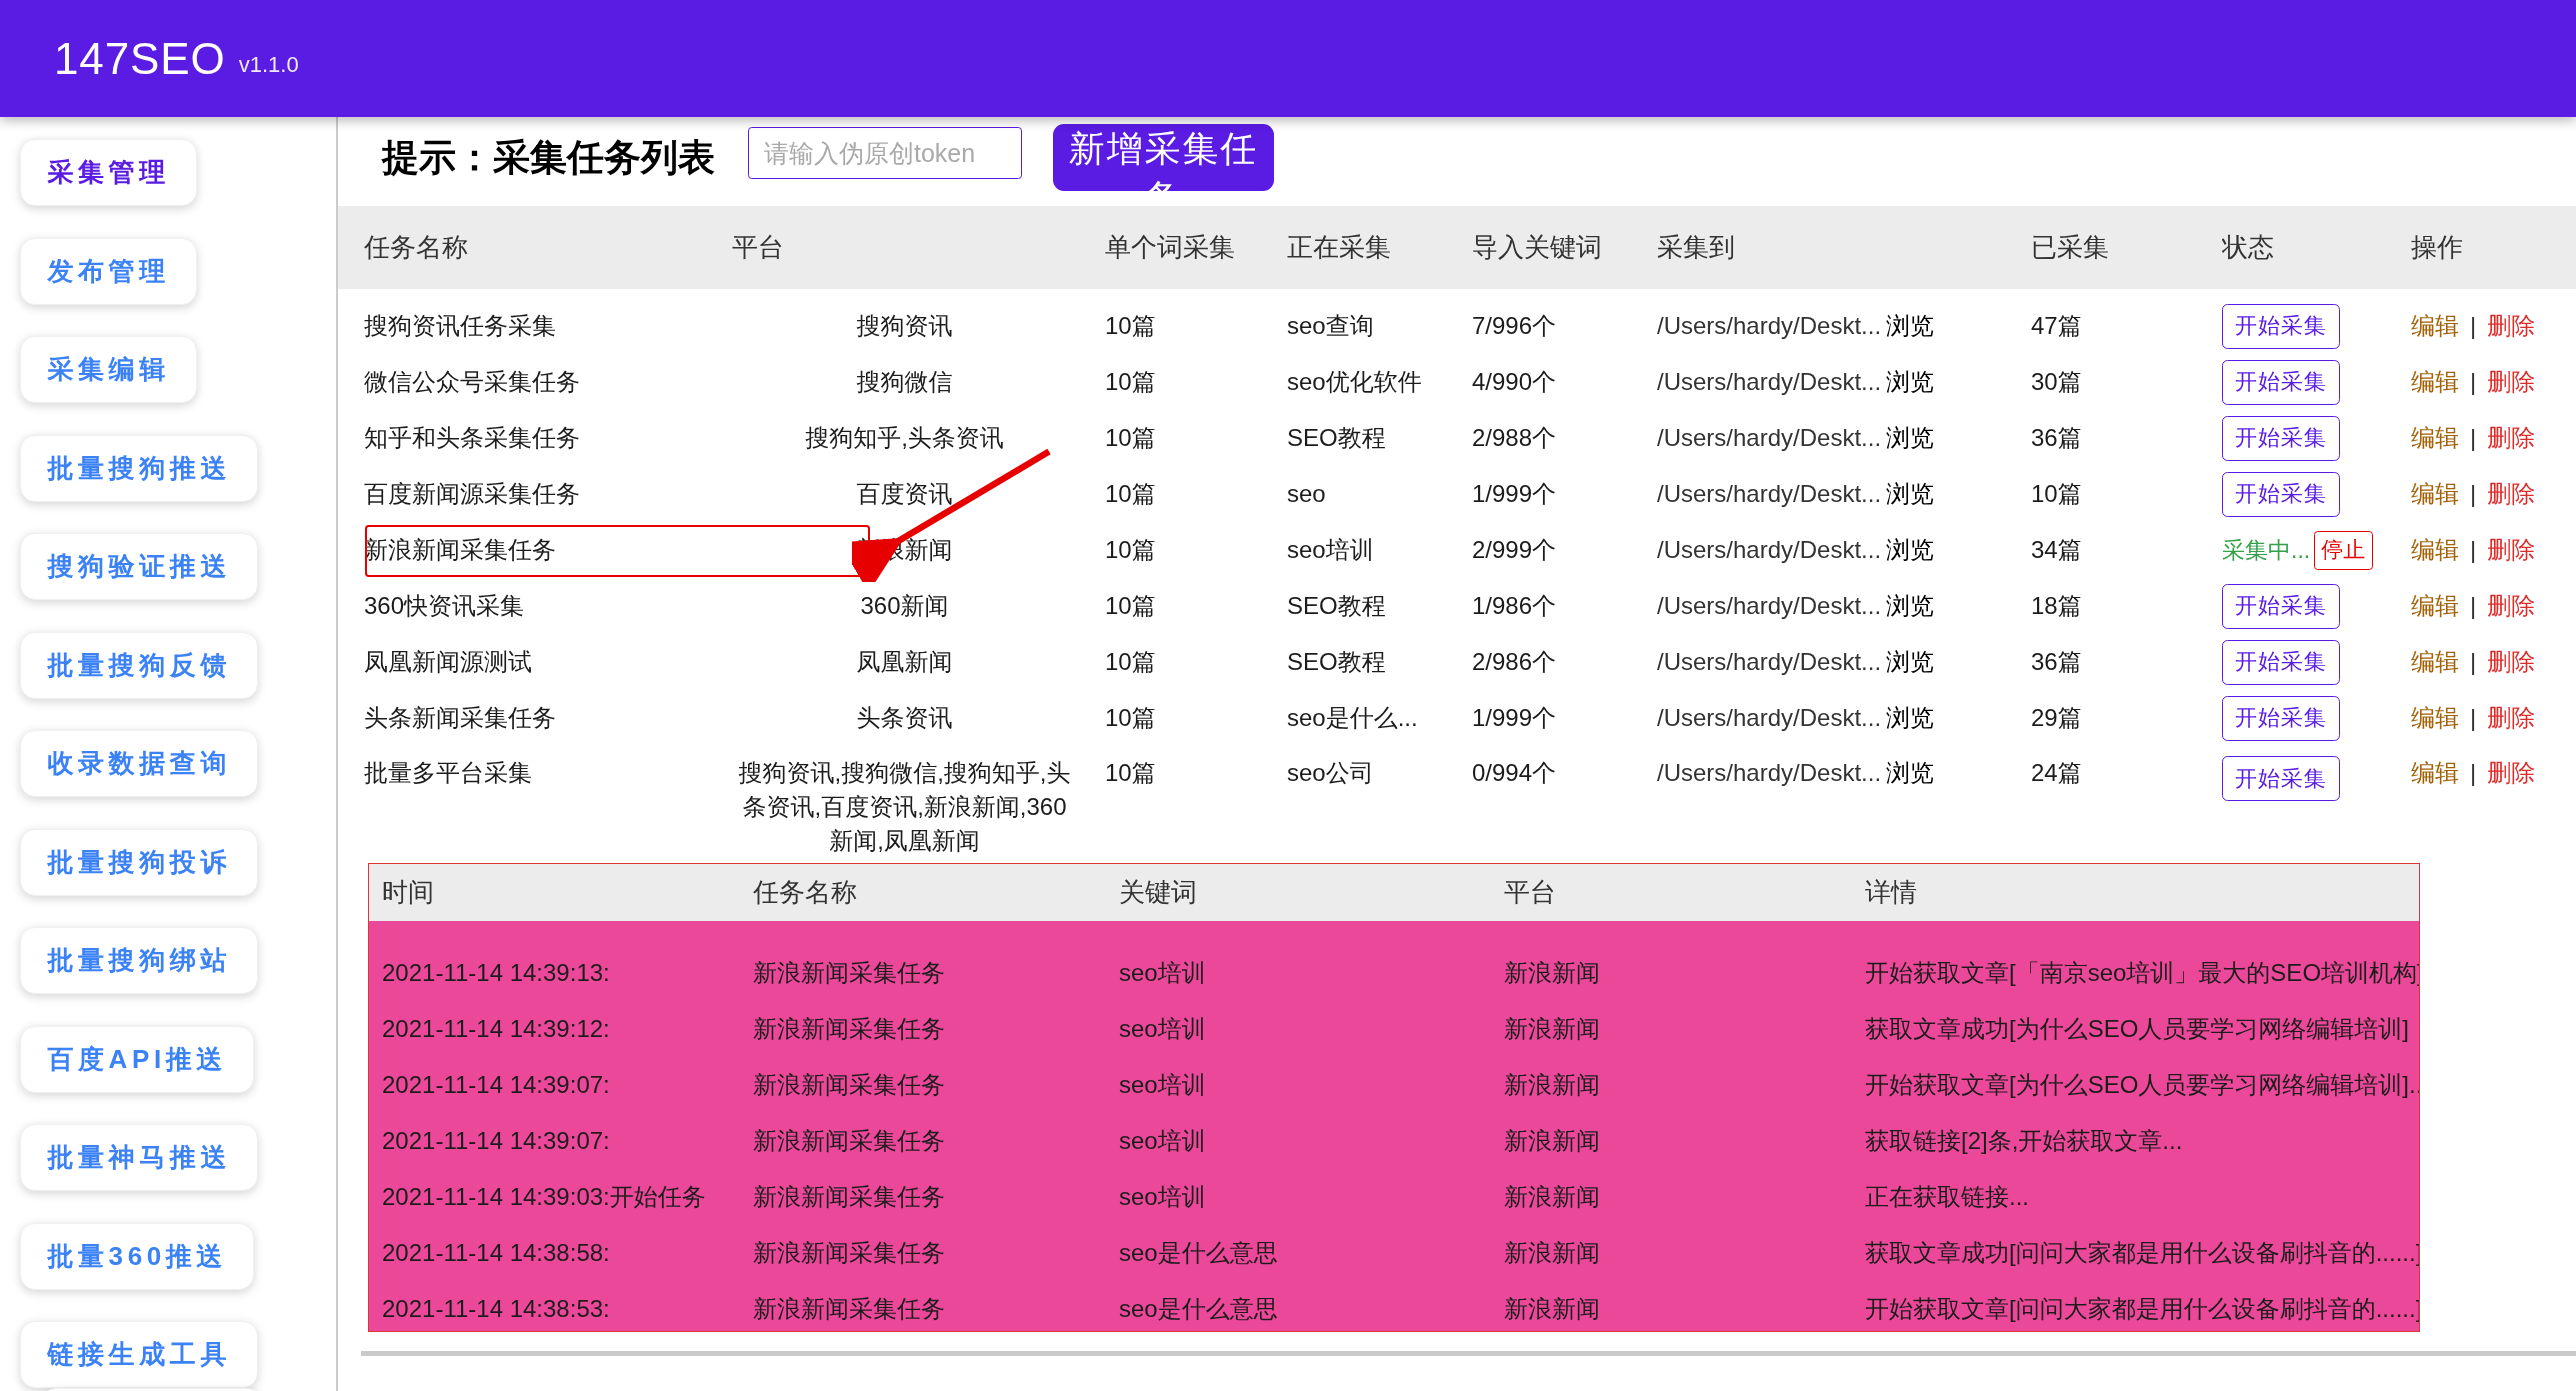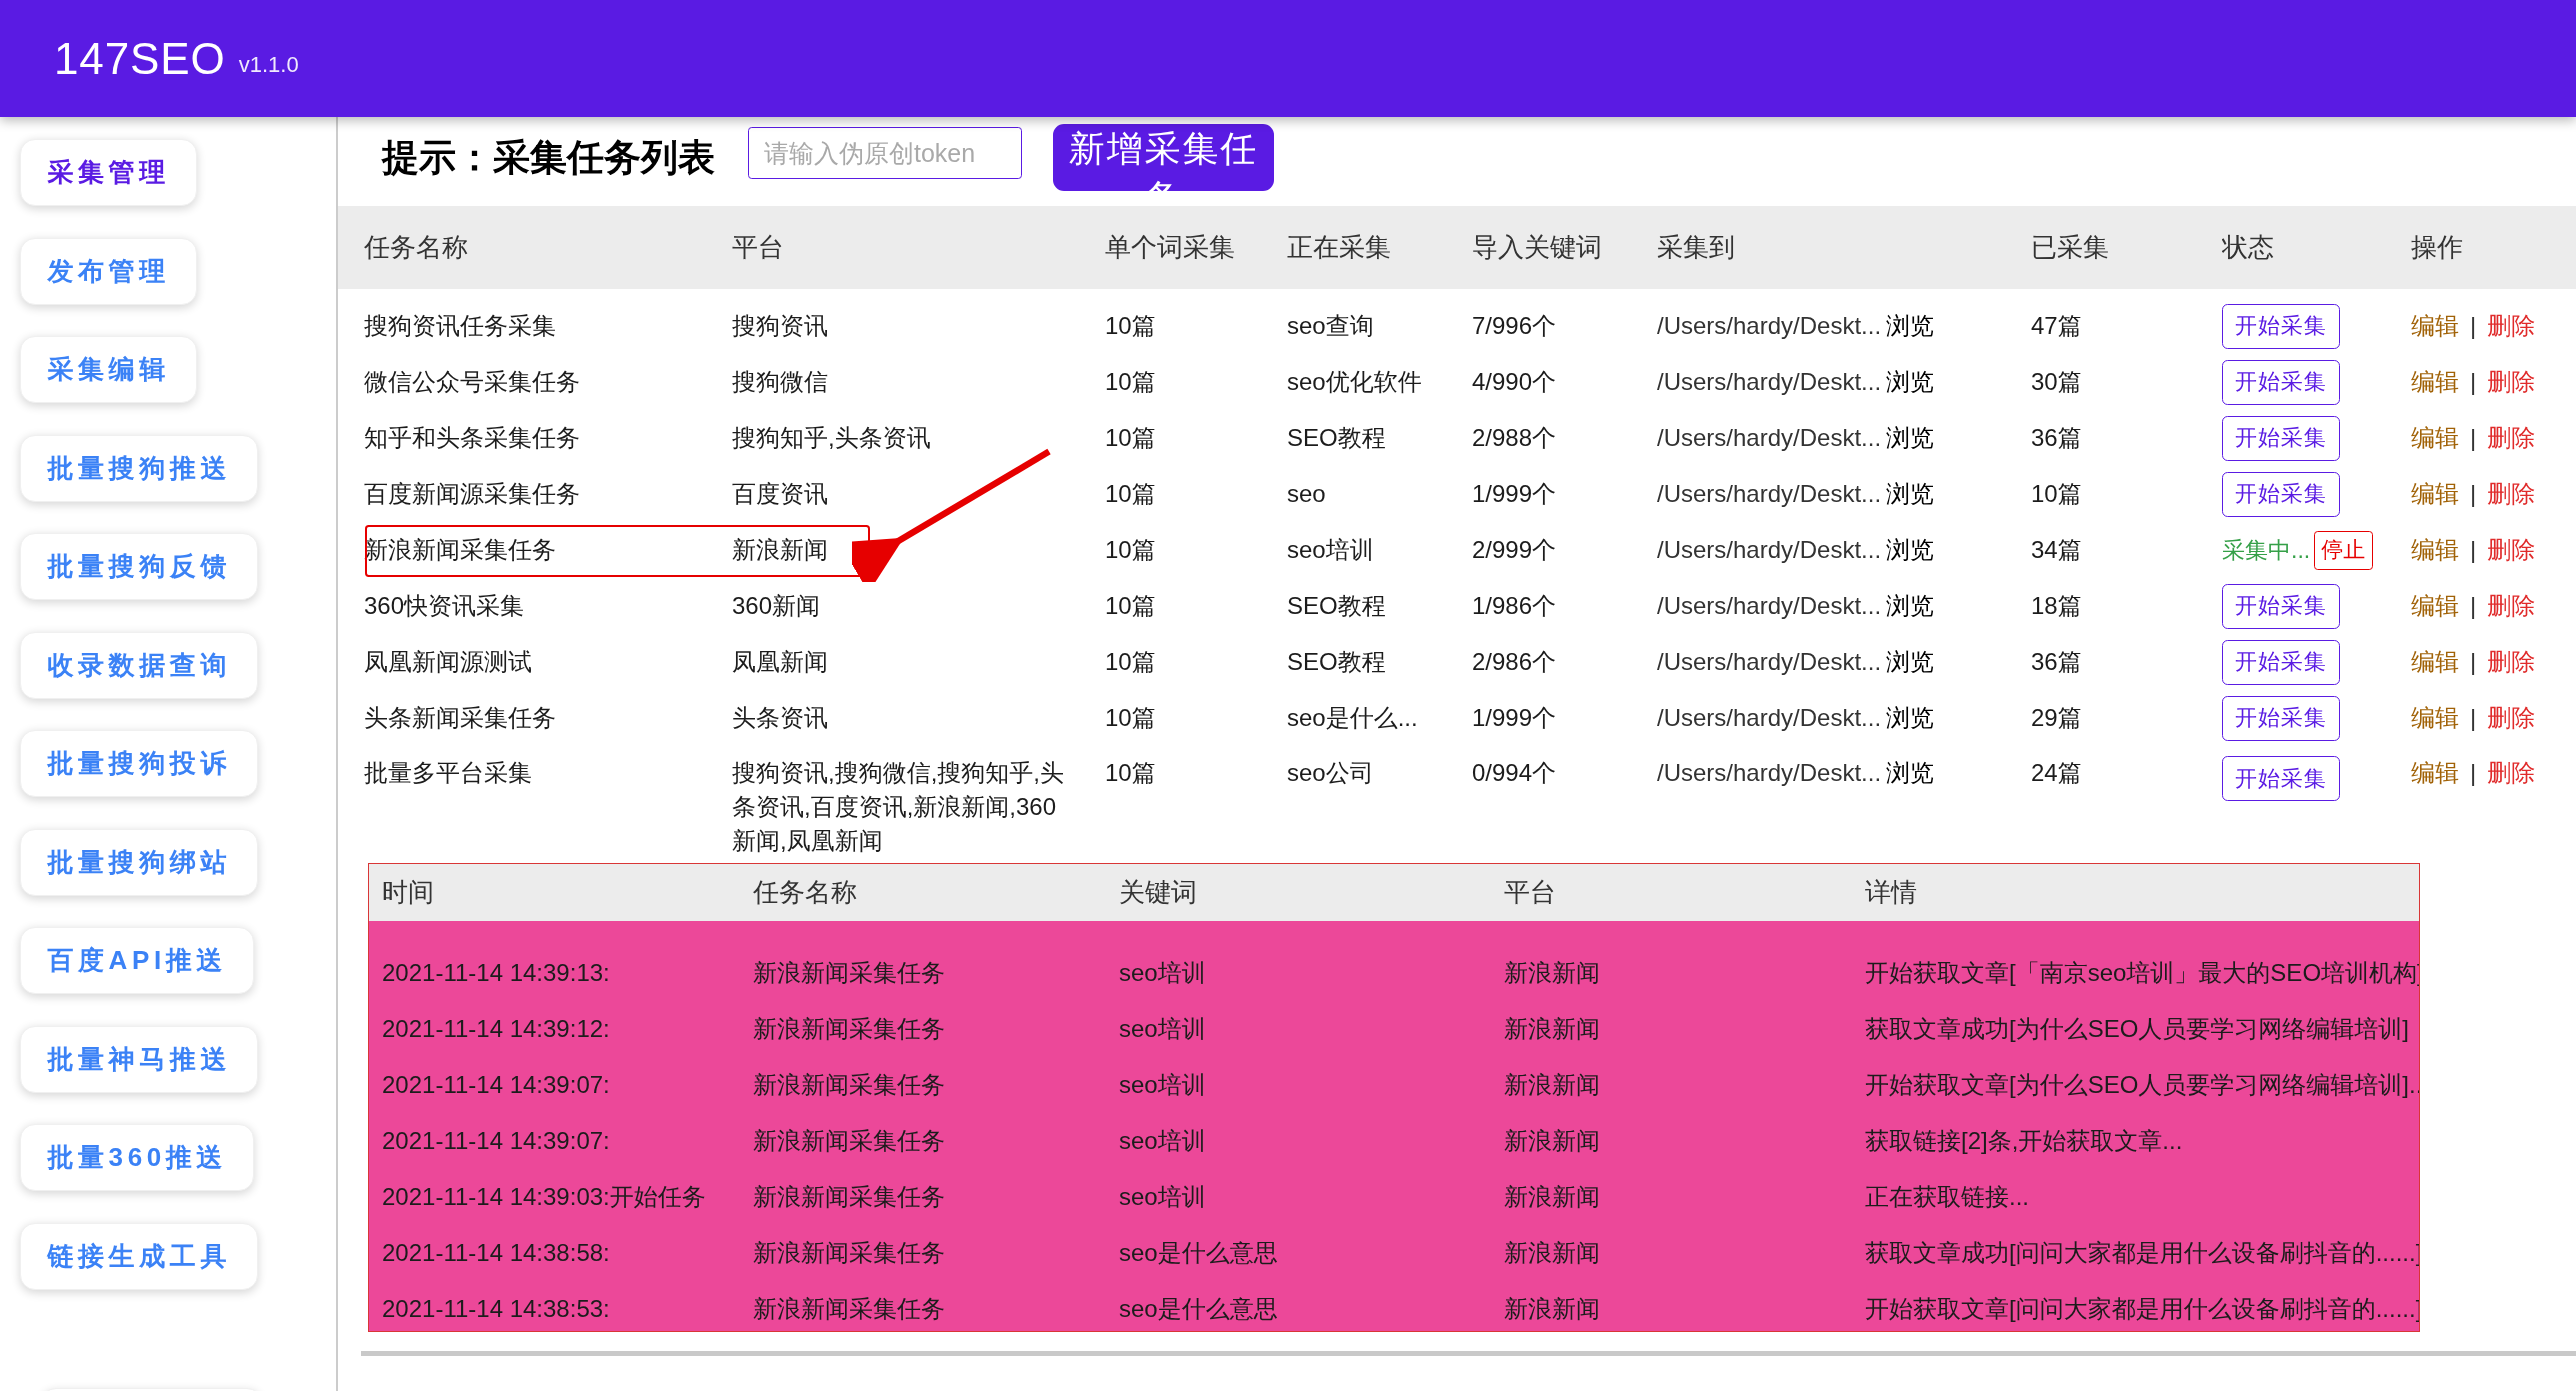--- a/index.html
+++ b/index.html
@@ -59,21 +59,21 @@
     display:grid;
     grid-template-columns:368px 373px 182px 185px 185px 374px 191px 189px 1fr;
     align-items:center;padding-left:26px;
   }
   .task-head{background:#ececec;height:83px;font-size:26px;color:#333;}
   .task-row{height:56px;font-size:24px;color:#1c1c1c;}
   .task-rows{padding-top:9.3px;}
   .task-row.tall{height:auto;min-height:56px;align-items:flex-start;padding-top:10.2px;}
   .task-row.tall .cell{line-height:34px;}
   .cell{white-space:nowrap;overflow:hidden;}
-  .cell.plat{white-space:normal;padding-right:28px;}
+  .cell.plat{white-space:normal;padding-right:28px;text-align:center;}
   .path-text{color:#333;}
   .browse-link{color:#000000;margin-left:5px;cursor:pointer;text-decoration:none;}
   .start-btn{
     display:inline-block;border:1.9px solid #5a1be3;color:#5a1be3;background:#fff;
     border-radius:5.6px;font-size:22px;padding:6.5px 12px;cursor:pointer;
     font-family:inherit;letter-spacing:0.9px;
   }
   .collecting-txt{color:#35a048;font-size:23px;}
   .stop-btn{
     display:inline-block;border:1.9px solid #e60000;color:#e60000;background:#fff;
@@ -113,20 +113,21 @@
   <span class="brand">147SEO</span>
   <span class="version">v1.1.0</span>
 </div>
 
 <div class="sidebar" id="sidebar">
 
 <div class="side-btn active">采集管理</div>
     <div class="side-btn">发布管理</div>
     <div class="side-btn">采集编辑</div>
     <div class="side-btn">批量搜狗推送</div>
+    <div class="side-btn">搜狗验证推送</div>
     <div class="side-btn">批量搜狗反馈</div>
     <div class="side-btn">收录数据查询</div>
     <div class="side-btn">批量搜狗投诉</div>
     <div class="side-btn">批量搜狗绑站</div>
     <div class="side-btn">百度API推送</div>
     <div class="side-btn">批量神马推送</div>
     <div class="side-btn">批量360推送</div>
     <div class="side-btn">链接生成工具</div>
   </div>
 <div class="side-btn partial" style="position:absolute;left:20.4px;top:1388px;width:167px;"></div>

